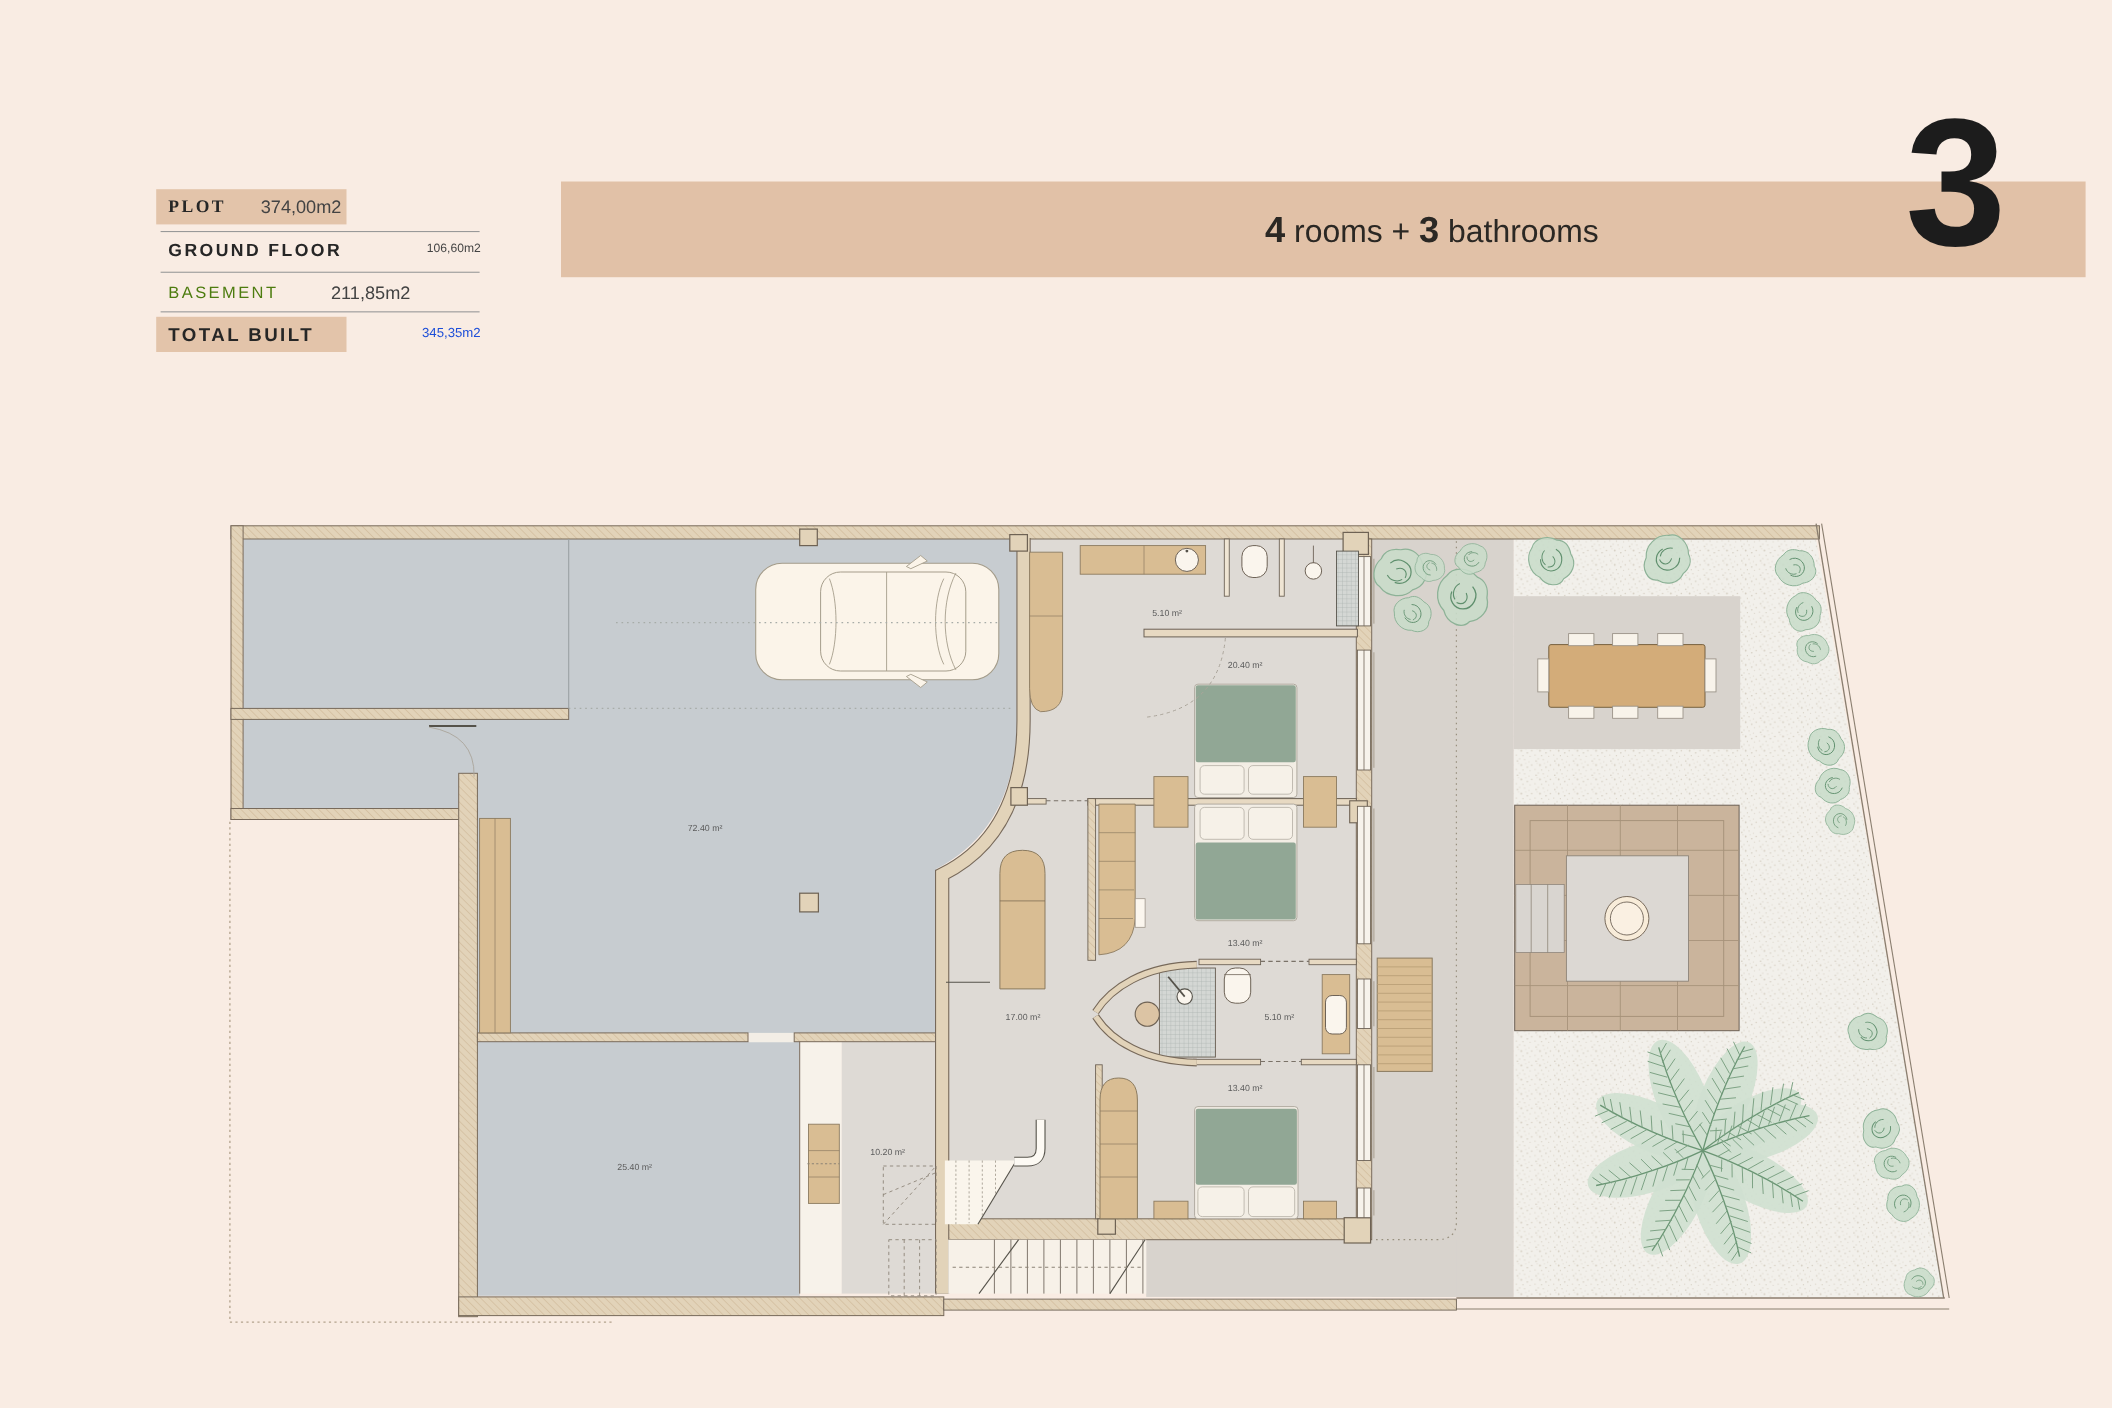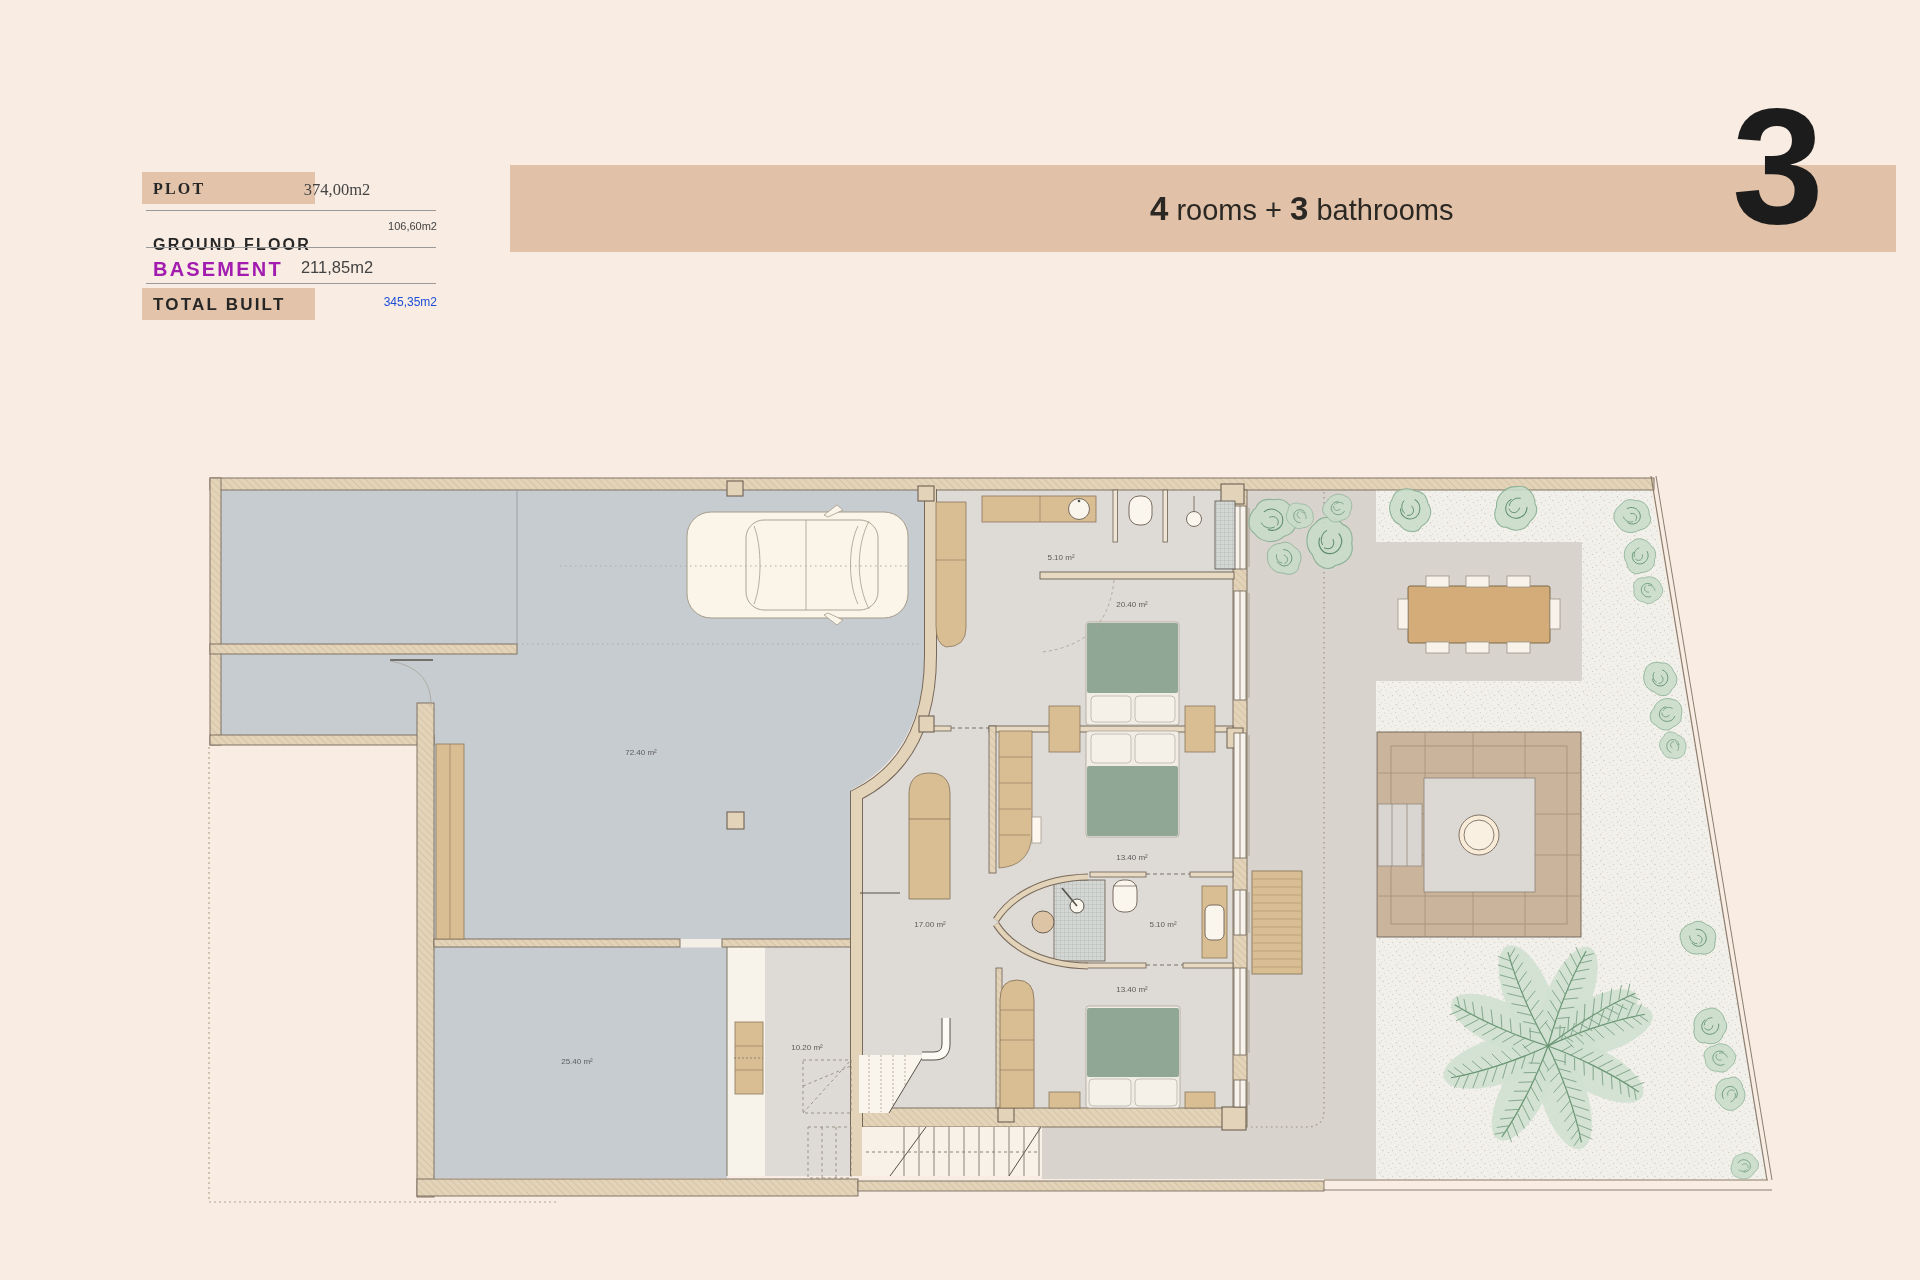--- a/index.html
+++ b/index.html
@@ -12,31 +12,31 @@
 <div class="abs" style="left:510px;top:165px;width:1386px;height:87px;background:#e1c1a7;"></div>
 
 <div class="abs" style="left:1150px;top:190px;width:562px;text-align:left;font-size:29px;color:#2b2824;white-space:nowrap;"><b style="font-size:33px;">4</b> rooms + <b style="font-size:33px;">3</b> bathrooms</div>
 
 <div class="abs" style="left:1732px;top:84px;font-size:165px;font-weight:bold;color:#1c1c1c;line-height:1;">3</div>
 
 <div class="abs" style="left:142px;top:172px;width:173px;height:32px;background:#e3c4aa;"></div>
 
 <div class="abs" style="left:153px;top:180px;font-size:16px;font-weight:bold;letter-spacing:2.2px;color:#262626;font-family:Liberation Serif, serif;">PLOT</div>
 
-<div class="abs" style="left:237px;top:180px;width:200px;text-align:center;font-size:16.5px;color:#434343;font-family:Liberation Serif, serif;">374,00m2</div>
+<div class="abs" style="left:237px;top:180px;width:200px;text-align:left;font-size:16.5px;color:#434343;">374,00m2</div>
 
 <div class="abs" style="left:146px;top:210px;width:290px;height:1px;background:#999;"></div>
 
-<div class="abs" style="left:153px;top:236px;font-size:16px;font-weight:bold;letter-spacing:2.2px;color:#262626;">GROUND FLOOR</div>
+<div class="abs" style="left:153px;top:220px;font-size:16px;font-weight:bold;letter-spacing:2.2px;color:#262626;">GROUND FLOOR</div>
 
 <div class="abs" style="left:237px;top:220px;width:200px;text-align:right;font-size:11px;color:#434343;">106,60m2</div>
 
 <div class="abs" style="left:146px;top:247px;width:290px;height:1px;background:#999;"></div>
 
-<div class="abs" style="left:153px;top:258px;font-size:20px;font-weight:bold;letter-spacing:2.2px;color:#a21caf;">BASEMENT</div>
+<div class="abs" style="left:153px;top:258px;font-size:15px;font-weight:normal;letter-spacing:2.2px;color:#4d7c0f;">BASEMENT</div>
 
 <div class="abs" style="left:237px;top:258px;width:200px;text-align:center;font-size:16.5px;color:#434343;">211,85m2</div>
 
 <div class="abs" style="left:146px;top:283px;width:290px;height:1px;background:#999;"></div>
 
 <div class="abs" style="left:142px;top:288px;width:173px;height:32px;background:#e3c4aa;"></div>
 
 <div class="abs" style="left:153px;top:295px;font-size:17px;font-weight:bold;letter-spacing:2.2px;color:#262626;">TOTAL BUILT</div>
 
 <div class="abs" style="left:237px;top:295px;width:200px;text-align:right;font-size:12px;color:#1d4ed8;">345,35m2</div>

